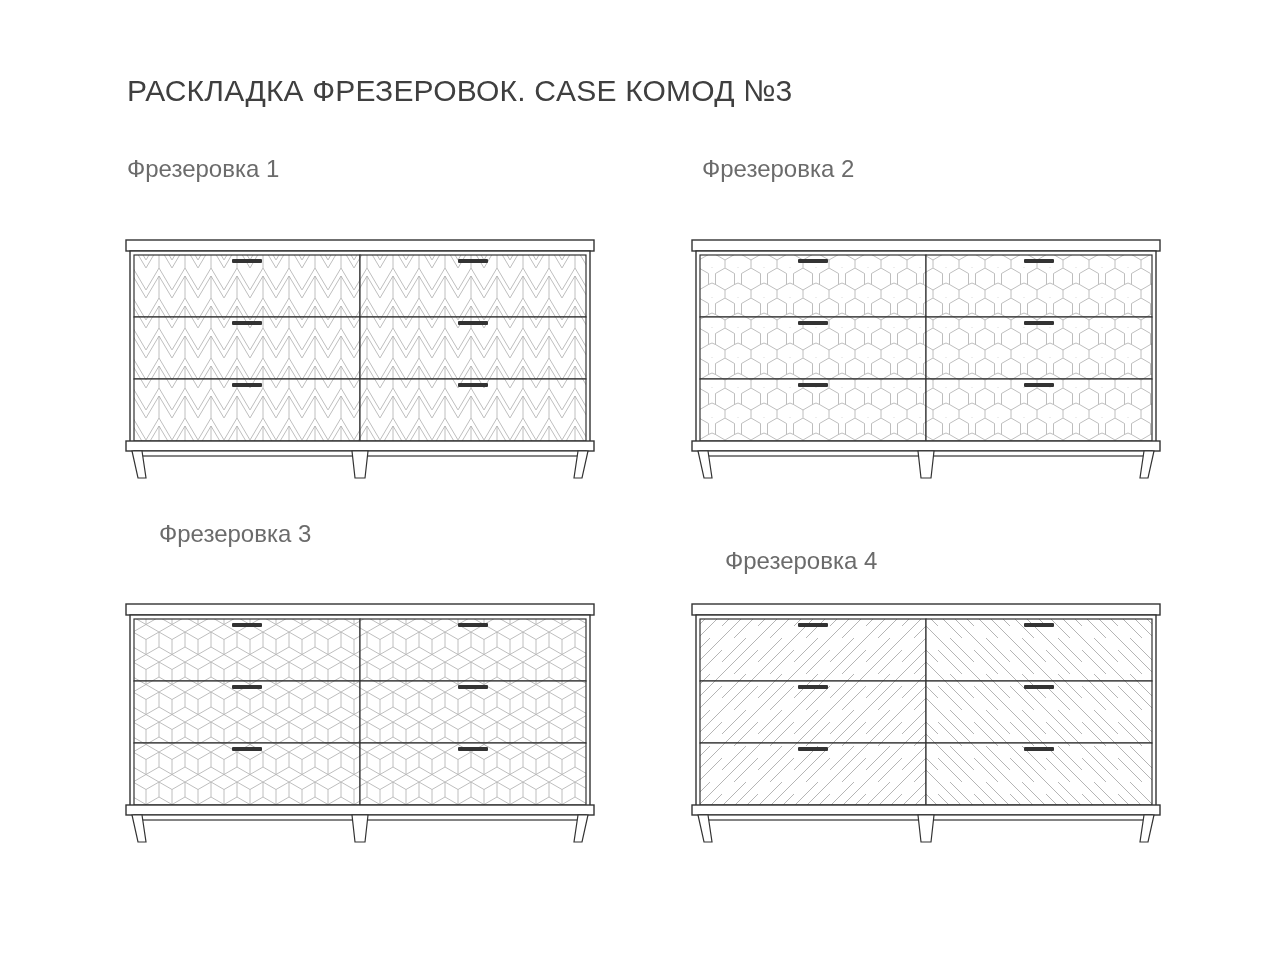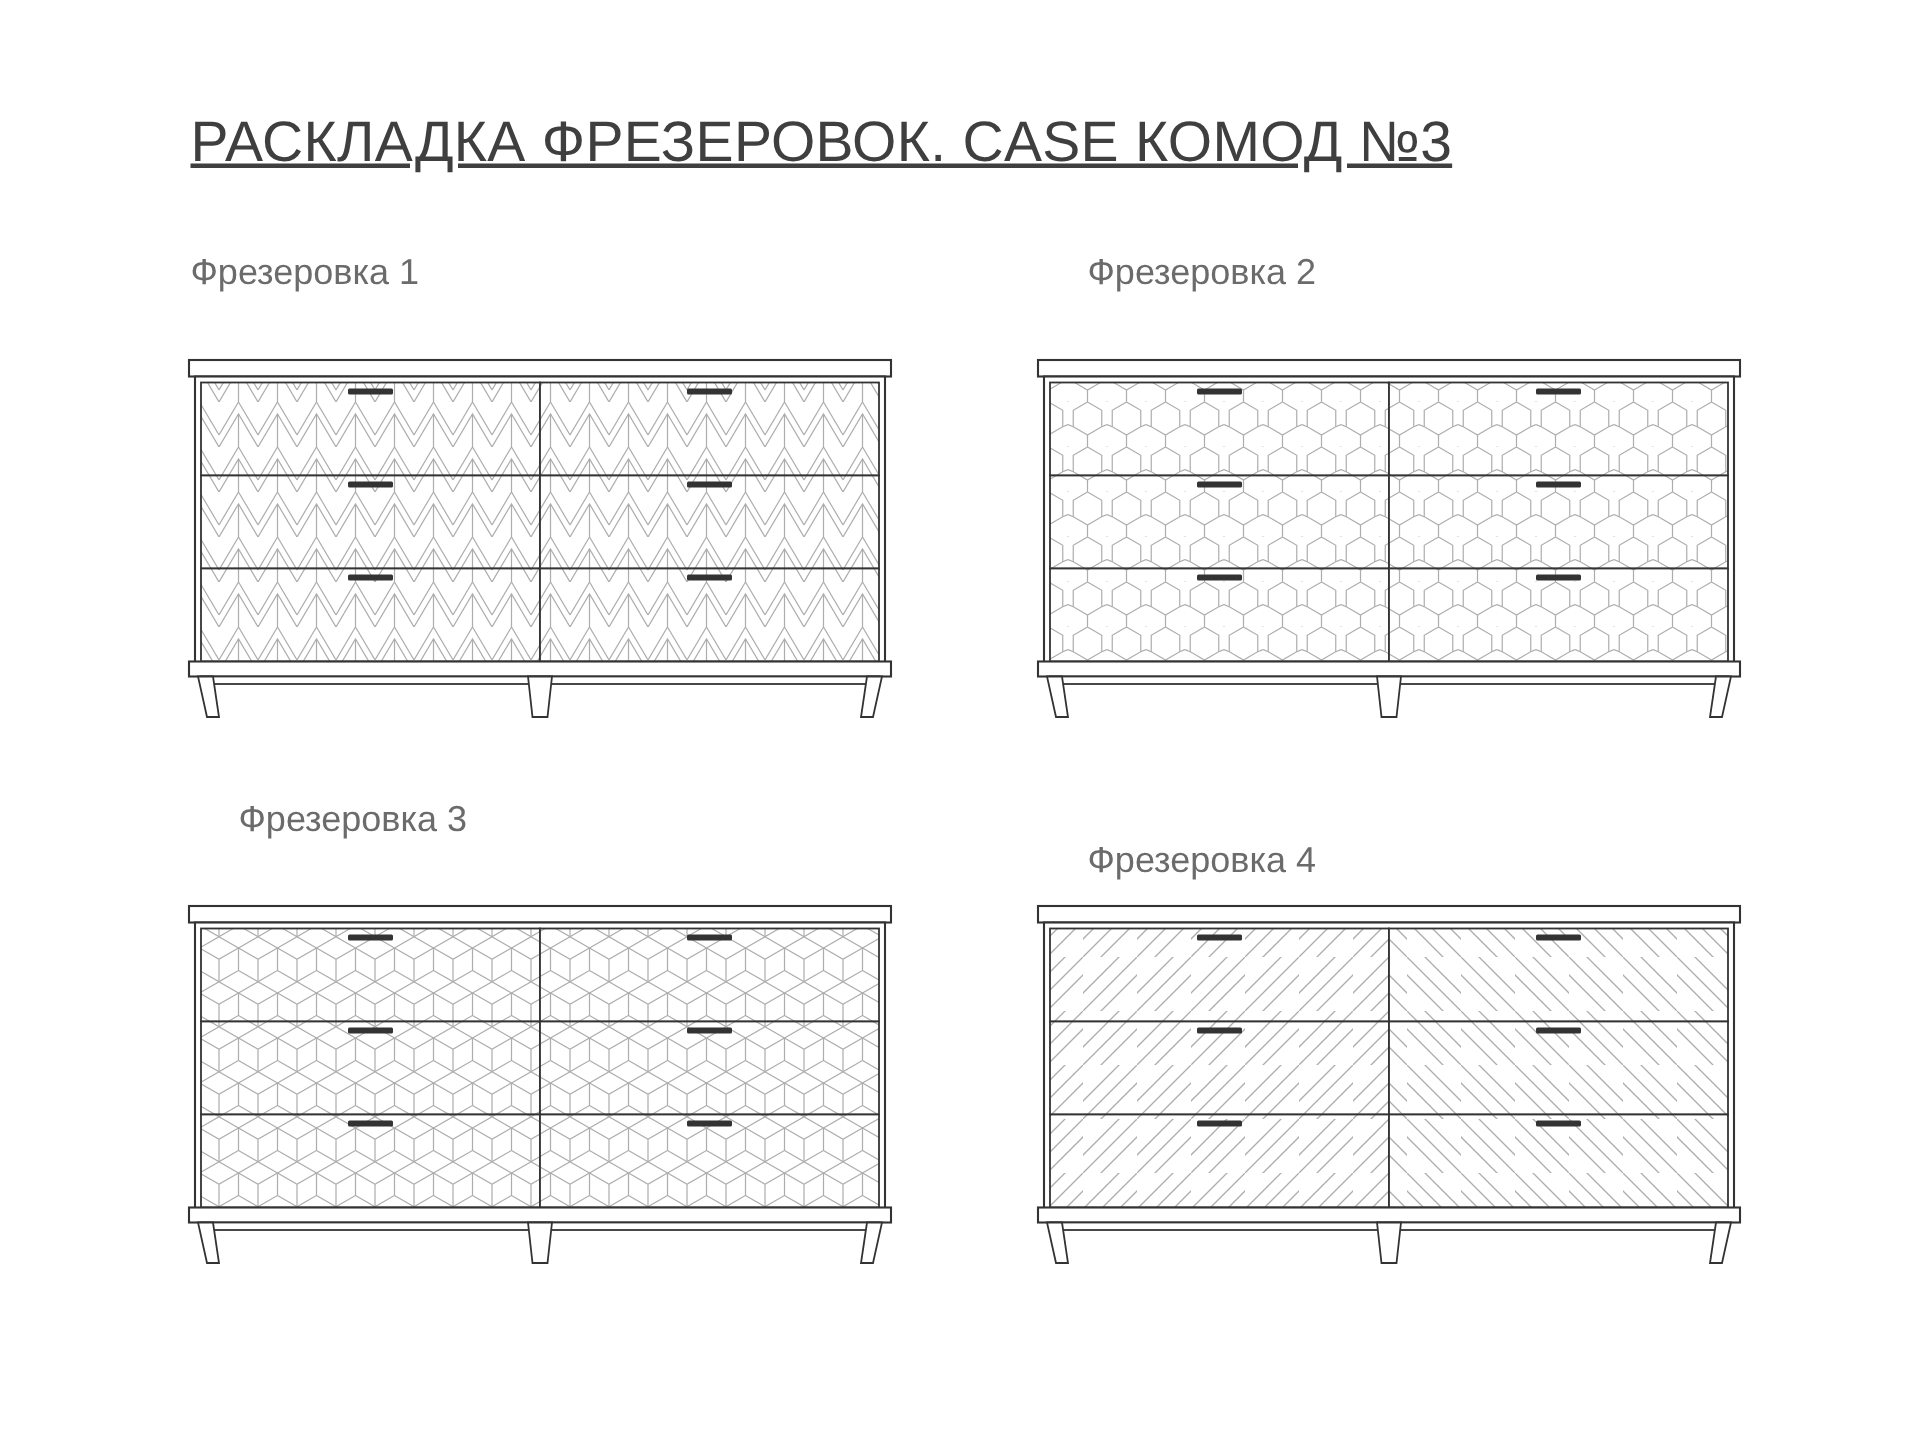--- a/index.html
+++ b/index.html
@@ -8,30 +8,28 @@
     background:#ffffff;
     font-family:"Liberation Sans", sans-serif;
     color:#4a4a4a;
     overflow:hidden;
     position:relative;
   }
   .page-title{
     position:absolute;
     left:127px;
     top:74px;
-    font-size:38px;
+    font-size:30px;
     font-weight:400;
     letter-spacing:0.2px;
     color:#3f3f3f;
     white-space:nowrap;
-    text-decoration:underline;
   }
   .panel{
     position:absolute;
-    margin-top:13px;
   }
   .panel-title{
     font-size:24px;
     font-weight:400;
     color:#6b6b6b;
     white-space:nowrap;
   }
   .dresser-wrap{
     position:absolute;
   }
@@ -87,21 +85,21 @@
   <rect x="14" y="213" width="452" height="5" fill="#ffffff" stroke="#333" stroke-width="1.2"></rect>
 
   <g fill="#ffffff" stroke="#333" stroke-width="1.2">
     <path d="M12 213 L22 213 L26 240 L18 240 Z"></path>
     <path d="M232 213 L248 213 L245 240 L235 240 Z"></path>
     <path d="M458 213 L468 213 L462 240 L454 240 Z"></path>
   </g>
 </svg>
 </div>
 
-<div class="panel" style="left:725px;top:155px;">
+<div class="panel" style="left:702px;top:155px;">
   <div class="panel-title">Фрезеровка 2</div>
 </div>
 <div class="dresser-wrap" style="left:686px;top:238px;">
 <svg width="480" height="245" viewBox="0 0 480 245" xmlns="http://www.w3.org/2000/svg">
   <defs>
     <pattern id="pat-hex" width="26" height="30" patternUnits="userSpaceOnUse">
       <rect width="26" height="30" fill="#ffffff"></rect>
       <g stroke="#adadad" stroke-width="0.8" fill="none">
         <path d="M13 0 L22.5 5.5 L22.5 16.5 L13 22 L3.5 16.5 L3.5 5.5 Z"></path>
         <path d="M0 15 L3.5 16.5 M26 15 L22.5 16.5"></path>

